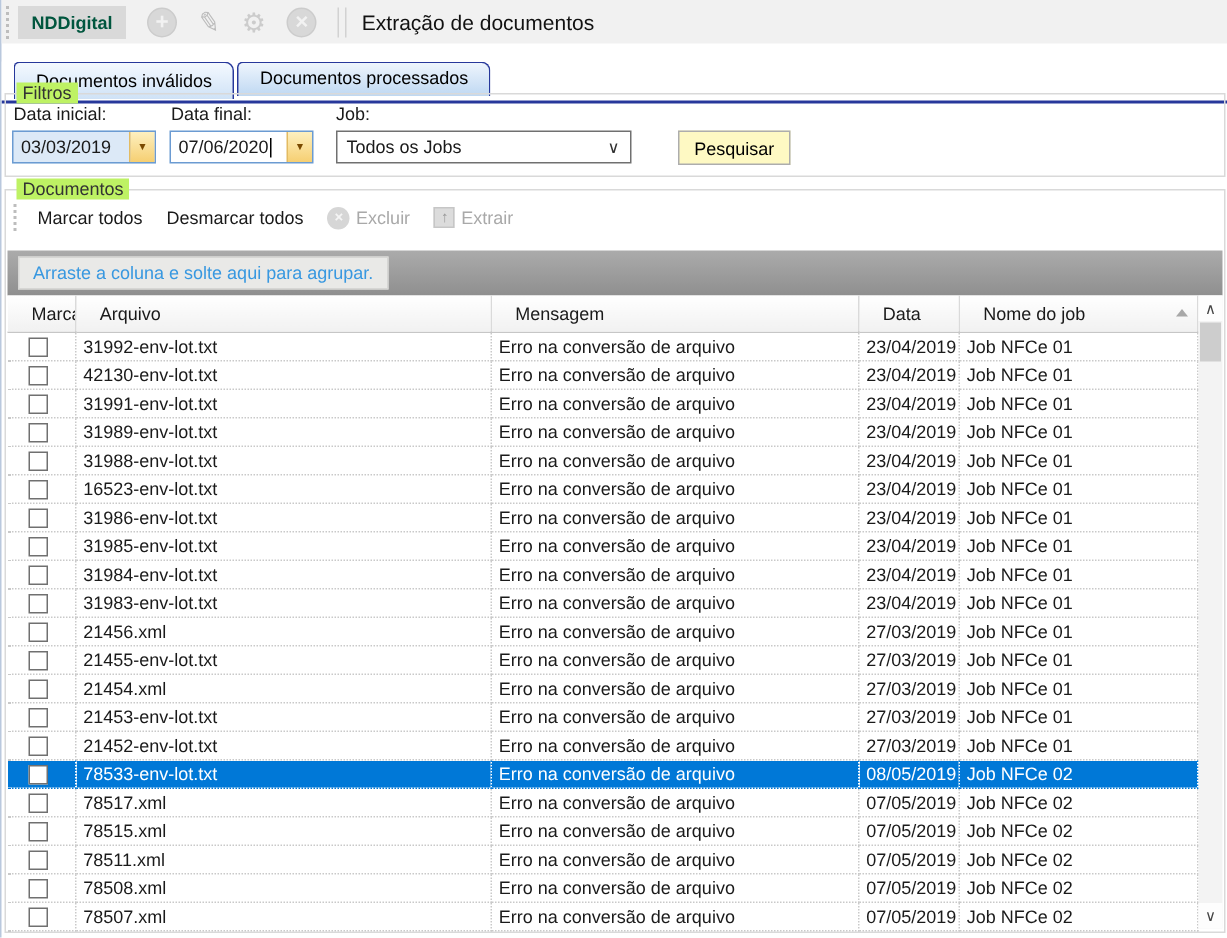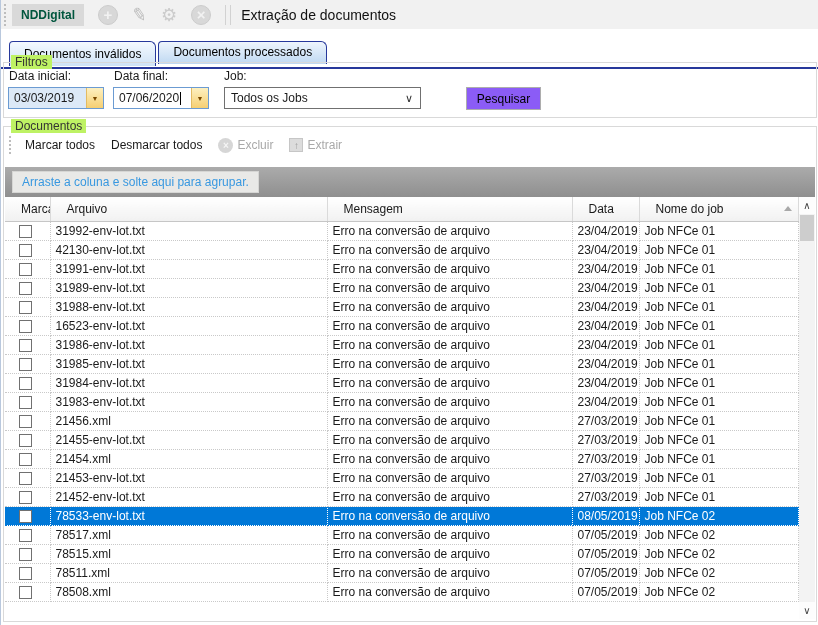--- a/index.html
+++ b/index.html
@@ -55,22 +55,22 @@
     background:linear-gradient(#fdf0c0,#f6cf72); display:flex; align-items:center;
     justify-content:center; font-size:7px; color:#7a4a00; cursor:pointer; }
   .caret { display:inline-block; width:1px; height:13px; background:#000;
     vertical-align:middle; margin-left:1px; }
   .combo { position:absolute; left:220px; top:24px; width:197px; height:22px;
     border:1px solid #707070; background:#fff; display:flex; align-items:center;
     cursor:pointer; }
   .combo .val { flex:1; padding-left:6px; }
   .combo .chev { width:22px; text-align:center; color:#303030; font-size:11px; }
   .search-btn { position:absolute; left:448px; top:24px; width:75px; height:23px;
-    background:#8b5cf6; border:1px solid #adadad; font-family:"Liberation Sans",sans-serif;
-    font-size:12px; color:#000; cursor:pointer;margin-left:14px; }
+    background:#fef9c3; border:1px solid #adadad; font-family:"Liberation Sans",sans-serif;
+    font-size:12px; color:#000; cursor:pointer; }
   
   .doc-toolbar { position:absolute; left:2px; top:6px; height:24px;
     display:flex; align-items:center; }
   .doc-toolbar .grip { height:18px; }
   .txt-btn { padding:2px 8px; font-size:12px; color:#1a1a1a; cursor:pointer; white-space:nowrap; }
   .txt-btn.disabled { color:#a9a9a9; cursor:default; display:flex; align-items:center; gap:4px; }
   .mini-circle { width:15px; height:15px; border-radius:50%; background:#d6d6d6;
     color:#f5f5f5; font-size:10px; font-weight:bold; display:inline-flex;
     align-items:center; justify-content:center; }
   .mini-extract { width:14px; height:14px; background:#dcdcdc; border:1px solid #c6c6c6;
@@ -329,20 +329,27 @@
       <td>07/05/2019</td>
       <td>Job NFCe 02</td>
     </tr>
           <tr>
       <td><span class="cb"></span></td>
       <td>78508.xml</td>
       <td>Erro na conversão de arquivo</td>
       <td>07/05/2019</td>
       <td>Job NFCe 02</td>
     </tr>
+          <tr>
+      <td><span class="cb"></span></td>
+      <td>78507.xml</td>
+      <td>Erro na conversão de arquivo</td>
+      <td>07/05/2019</td>
+      <td>Job NFCe 02</td>
+    </tr>
         </tbody>
     </table>
   </div>
 
   <div class="vscroll">
     <div class="scroll-btn scroll-up">∧</div>
     <div class="scroll-thumb"></div>
     <div class="scroll-btn scroll-down">∨</div>
   </div>
 </div>

